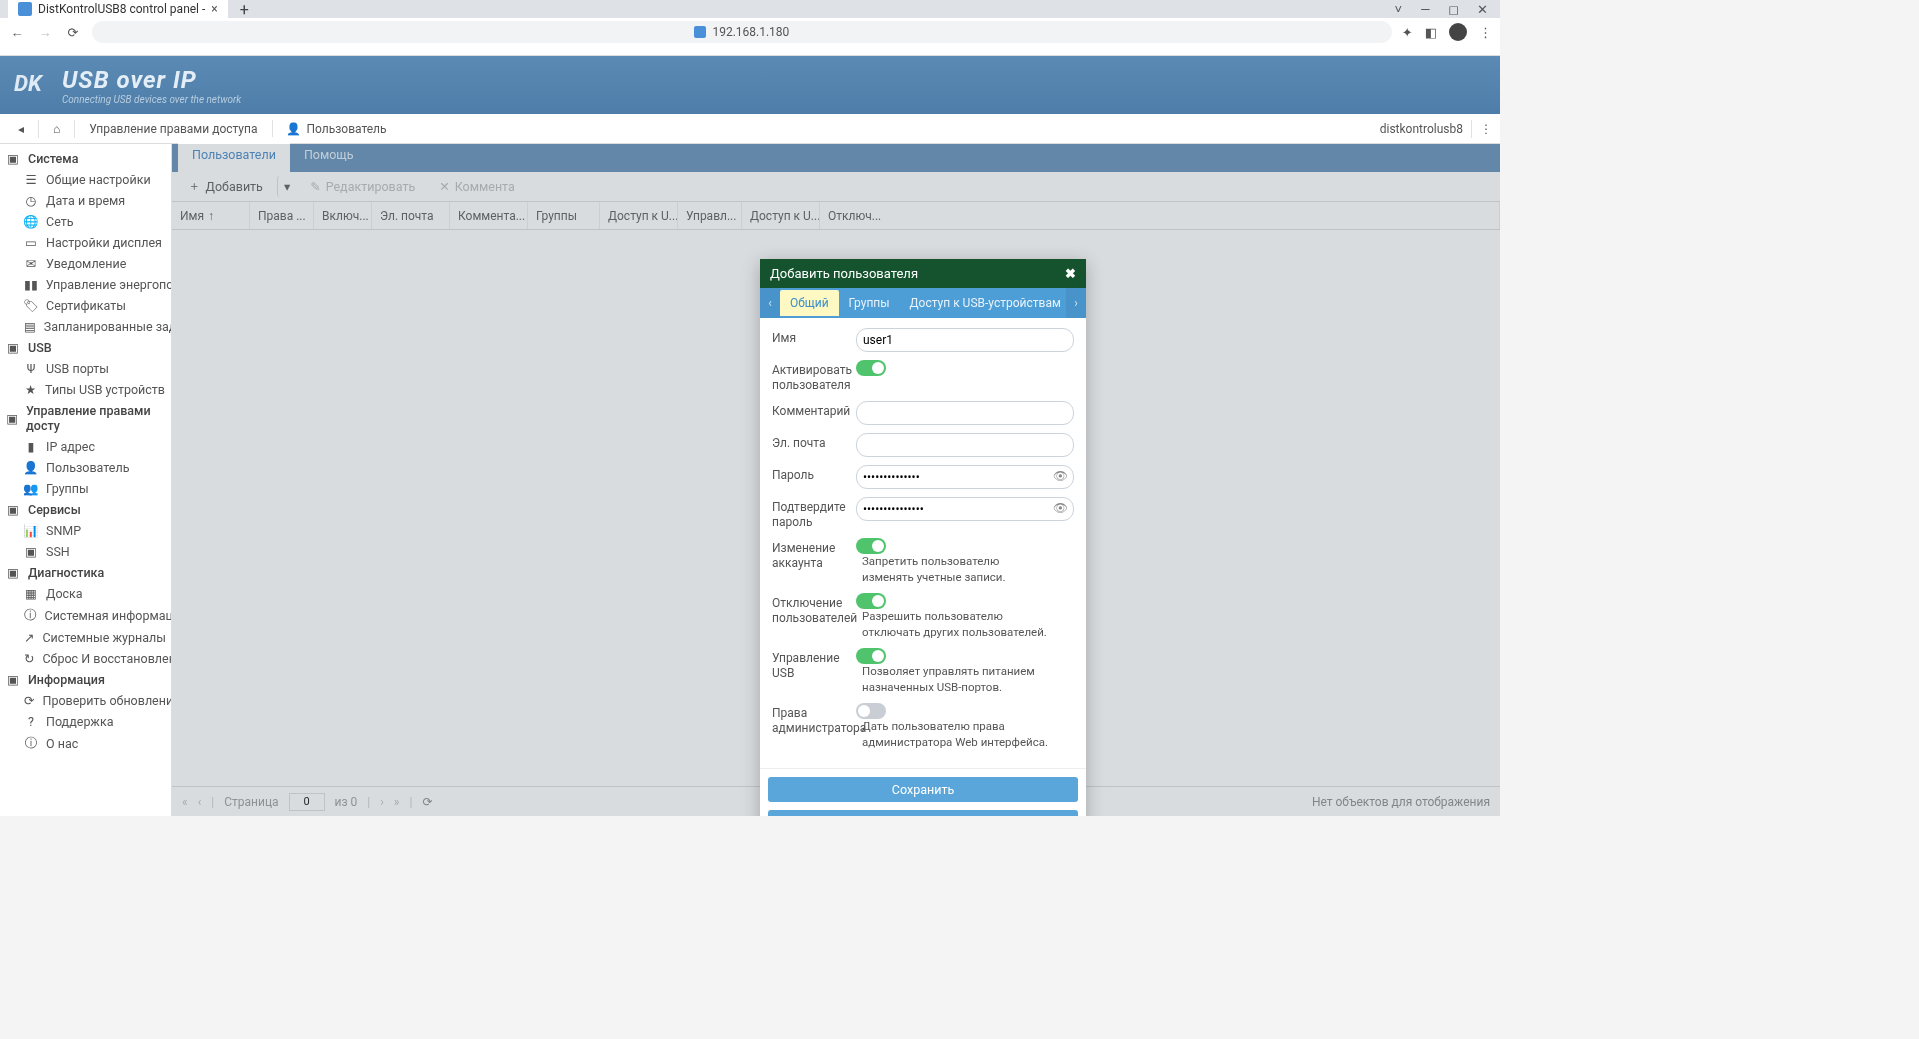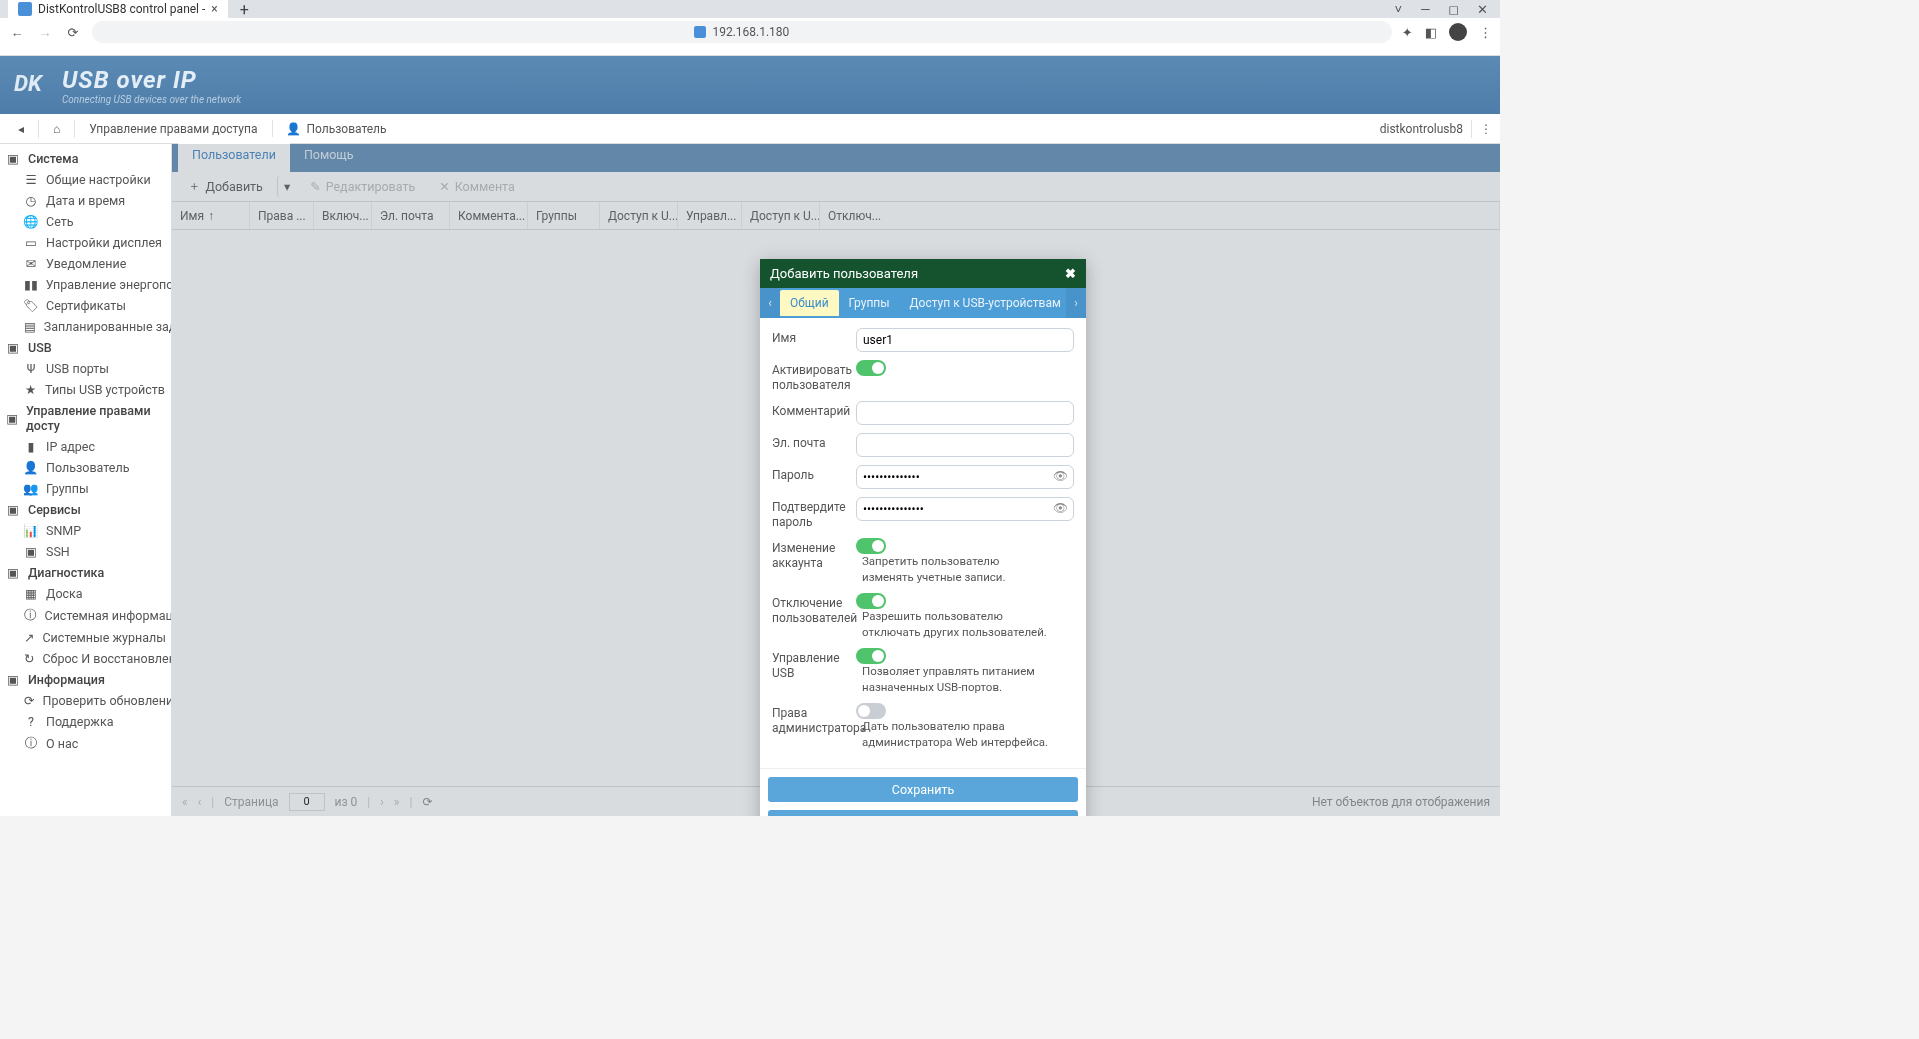--- a/index.html
+++ b/index.html
@@ -63,21 +63,21 @@
 .modal-head .x { cursor:pointer; font-weight:bold; }
 .modal-tabs { background:#4d9dd6; display:flex; align-items:center; height:30px; font-size:12px; position:relative; }
 .mt-nav { width:20px; text-align:center; color:#cfe5f5; cursor:pointer; background:rgba(0,0,0,0.06); height:100%; display:flex; align-items:center; justify-content:center; }
 .modal-tab { padding: 6px 10px; color:#e8f3fb; cursor:pointer; white-space:nowrap; }
 .modal-tab.active { background:#fef9c3; color:#3d8ec9; border-radius:2px 2px 0 0; }
 .modal-tabs-view { display:flex; overflow:hidden; flex:1; }
 .modal-body { padding: 10px 12px; font-size:12px; color:#555; }
 .frow { display:flex; align-items:flex-start; margin-bottom: 8px; gap: 6px; }
 .flabel { width: 78px; padding-top:3px; color:#555; line-height:1.25; }
 .fctrl { flex:1; }
-.tin { width:100%; height:24px; border:1px solid #ccd3da; border-radius:6px; padding: 0 6px; font-size:12px; }
+.tin { width:100%; height:24px; border:1px solid #ccd3da; border-radius:11px; padding: 0 6px; font-size:12px; }
 .tin.wico { padding-right:24px; }
 .inp-wrap { position:relative; }
 .inp-wrap .eye { position:absolute; right:6px; top:4px; color:#888; cursor:pointer; }
 .toggle { width:30px; height:16px; border-radius:10px; background:#4fc46c; position:relative; display:inline-block; cursor:pointer; vertical-align:middle; }
 .toggle.off { background:#c9ced4; }
 .toggle .knob { position:absolute; width:12px; height:12px; background:#fff; border-radius:50%; top:2px; left:16px; }
 .toggle.off .knob { left:2px; }
 .sw-desc { margin-left:6px; color:#555; font-size:11.5px; line-height:1.35; display:inline-block; vertical-align:middle; max-width:190px;}
 .modal-foot { border-top:1px solid #eee; padding: 8px; display:flex; justify-content:center; gap:8px;flex-direction:column; }
 .mf-btn { background:#5aa6db; color:#fff; border:none; padding: 5px 16px; border-radius:3px; font-size:12.5px; cursor:pointer; }

